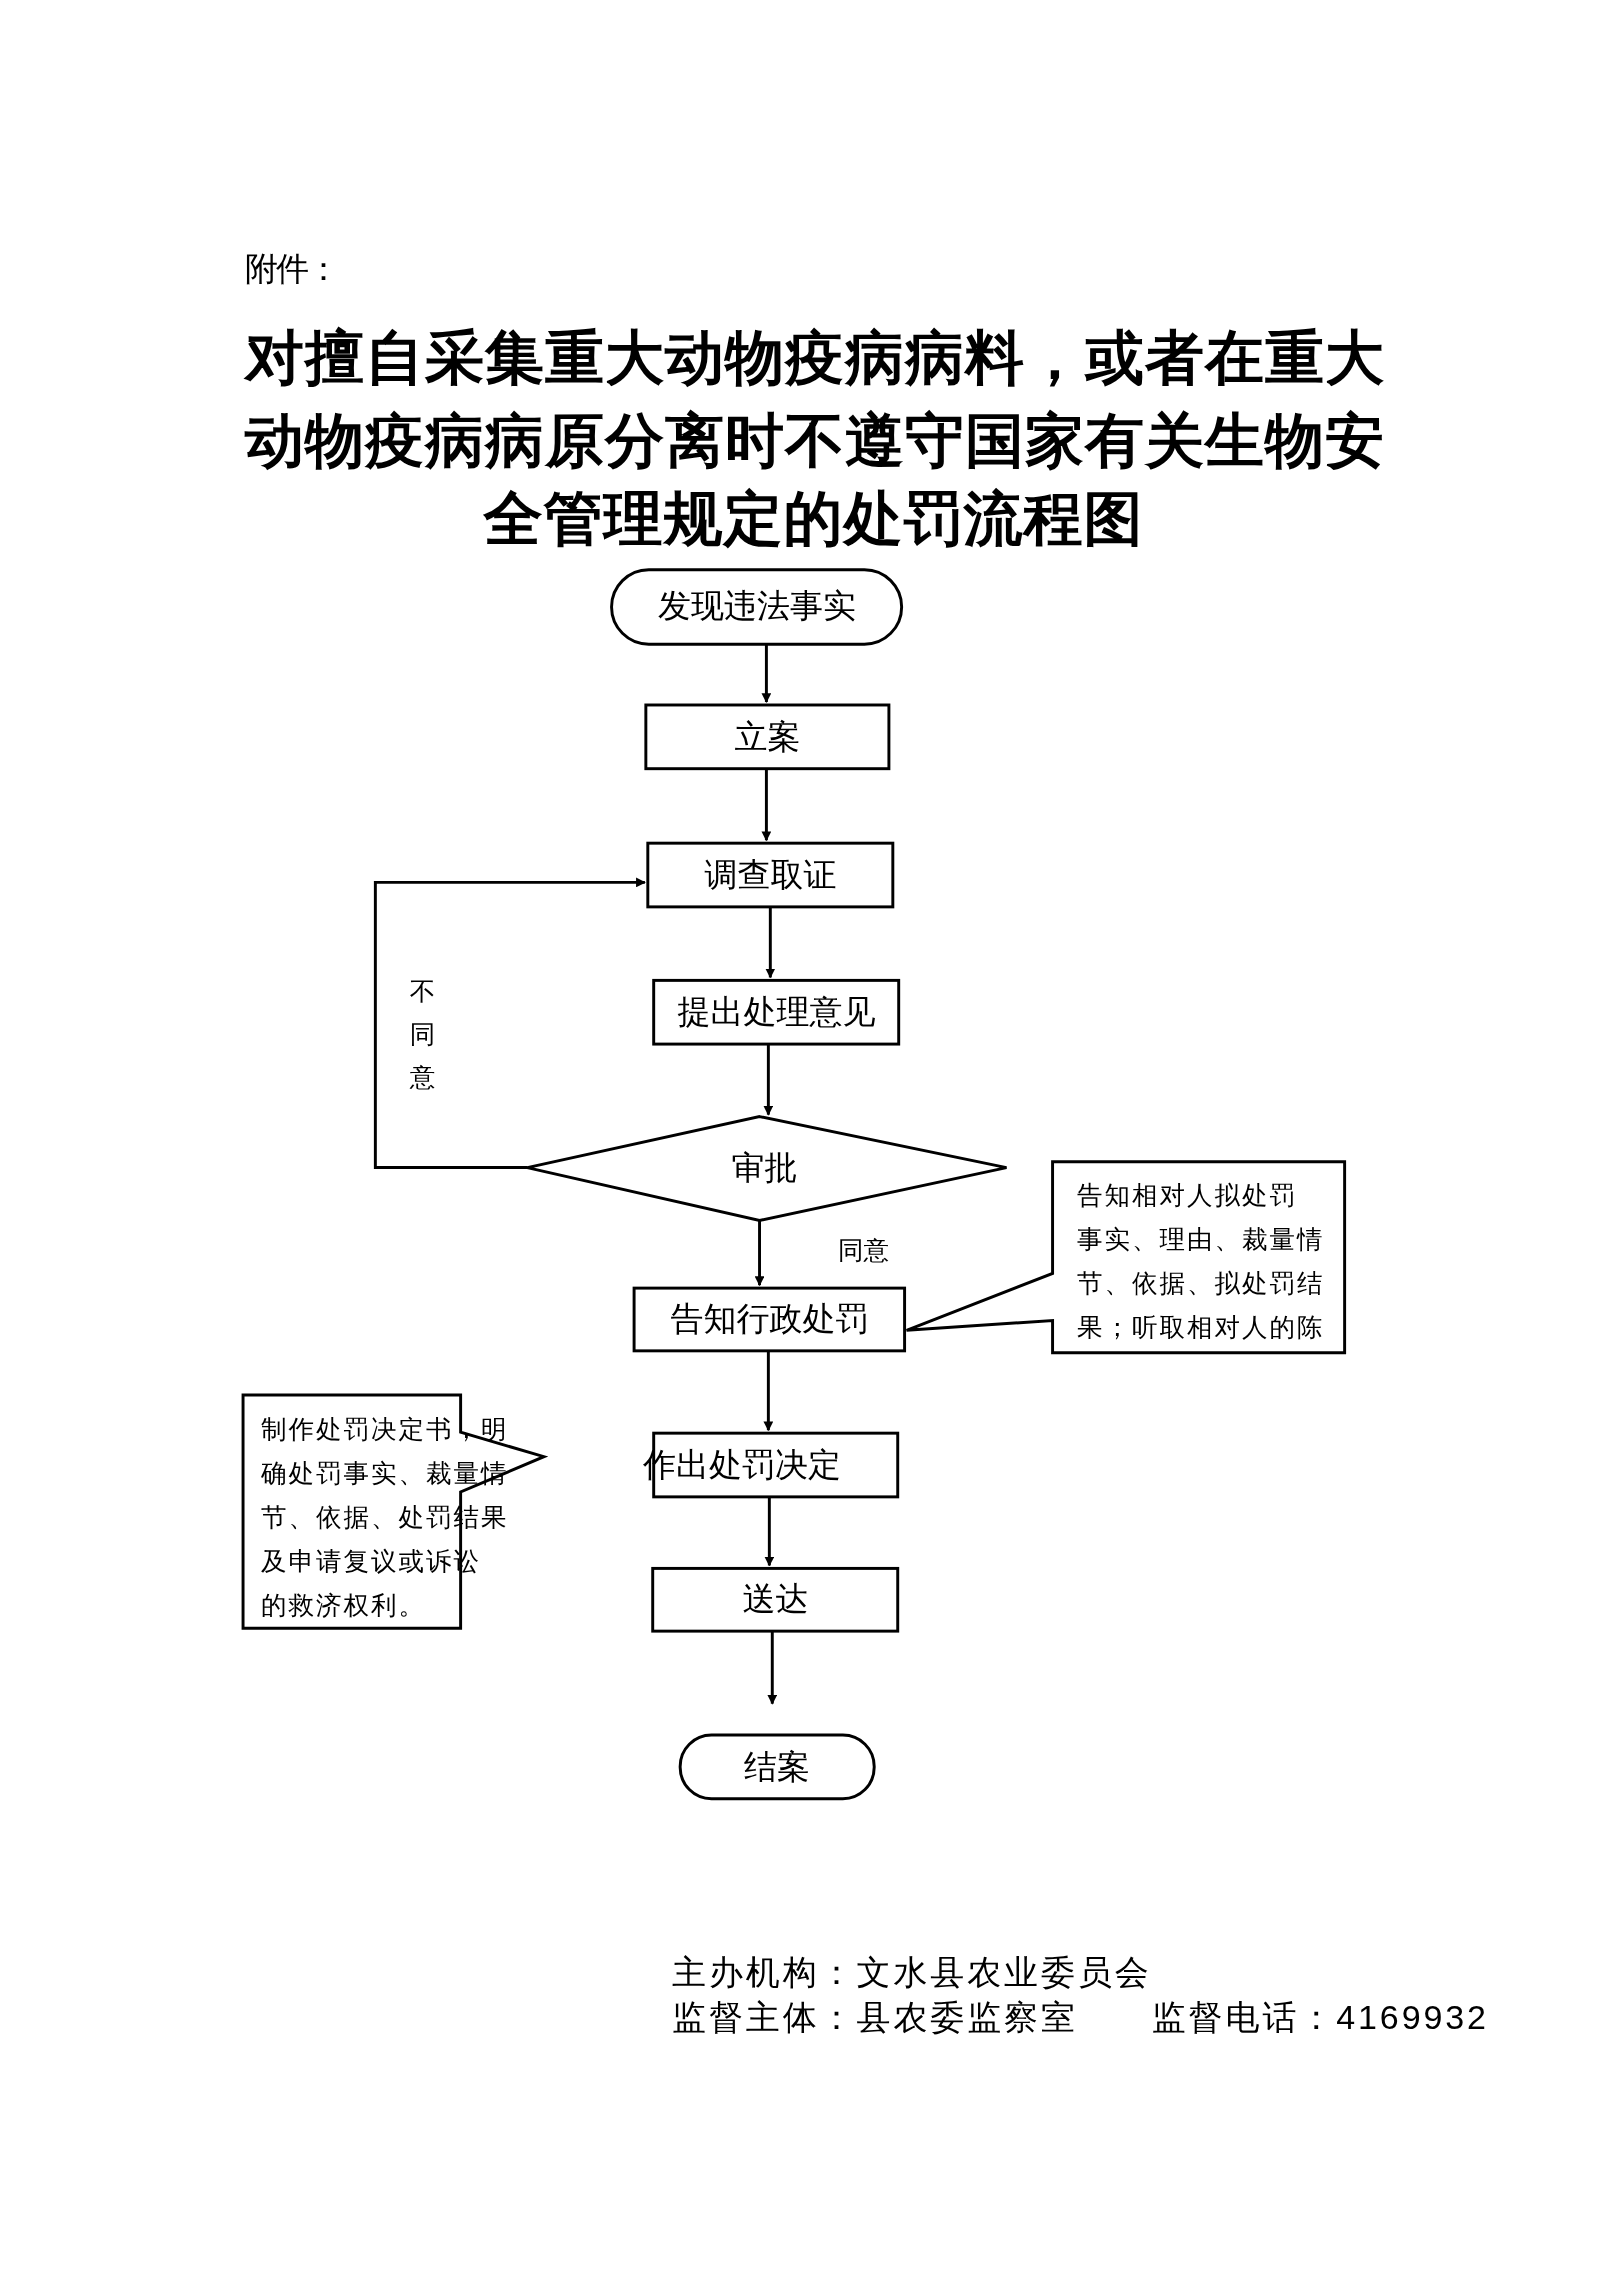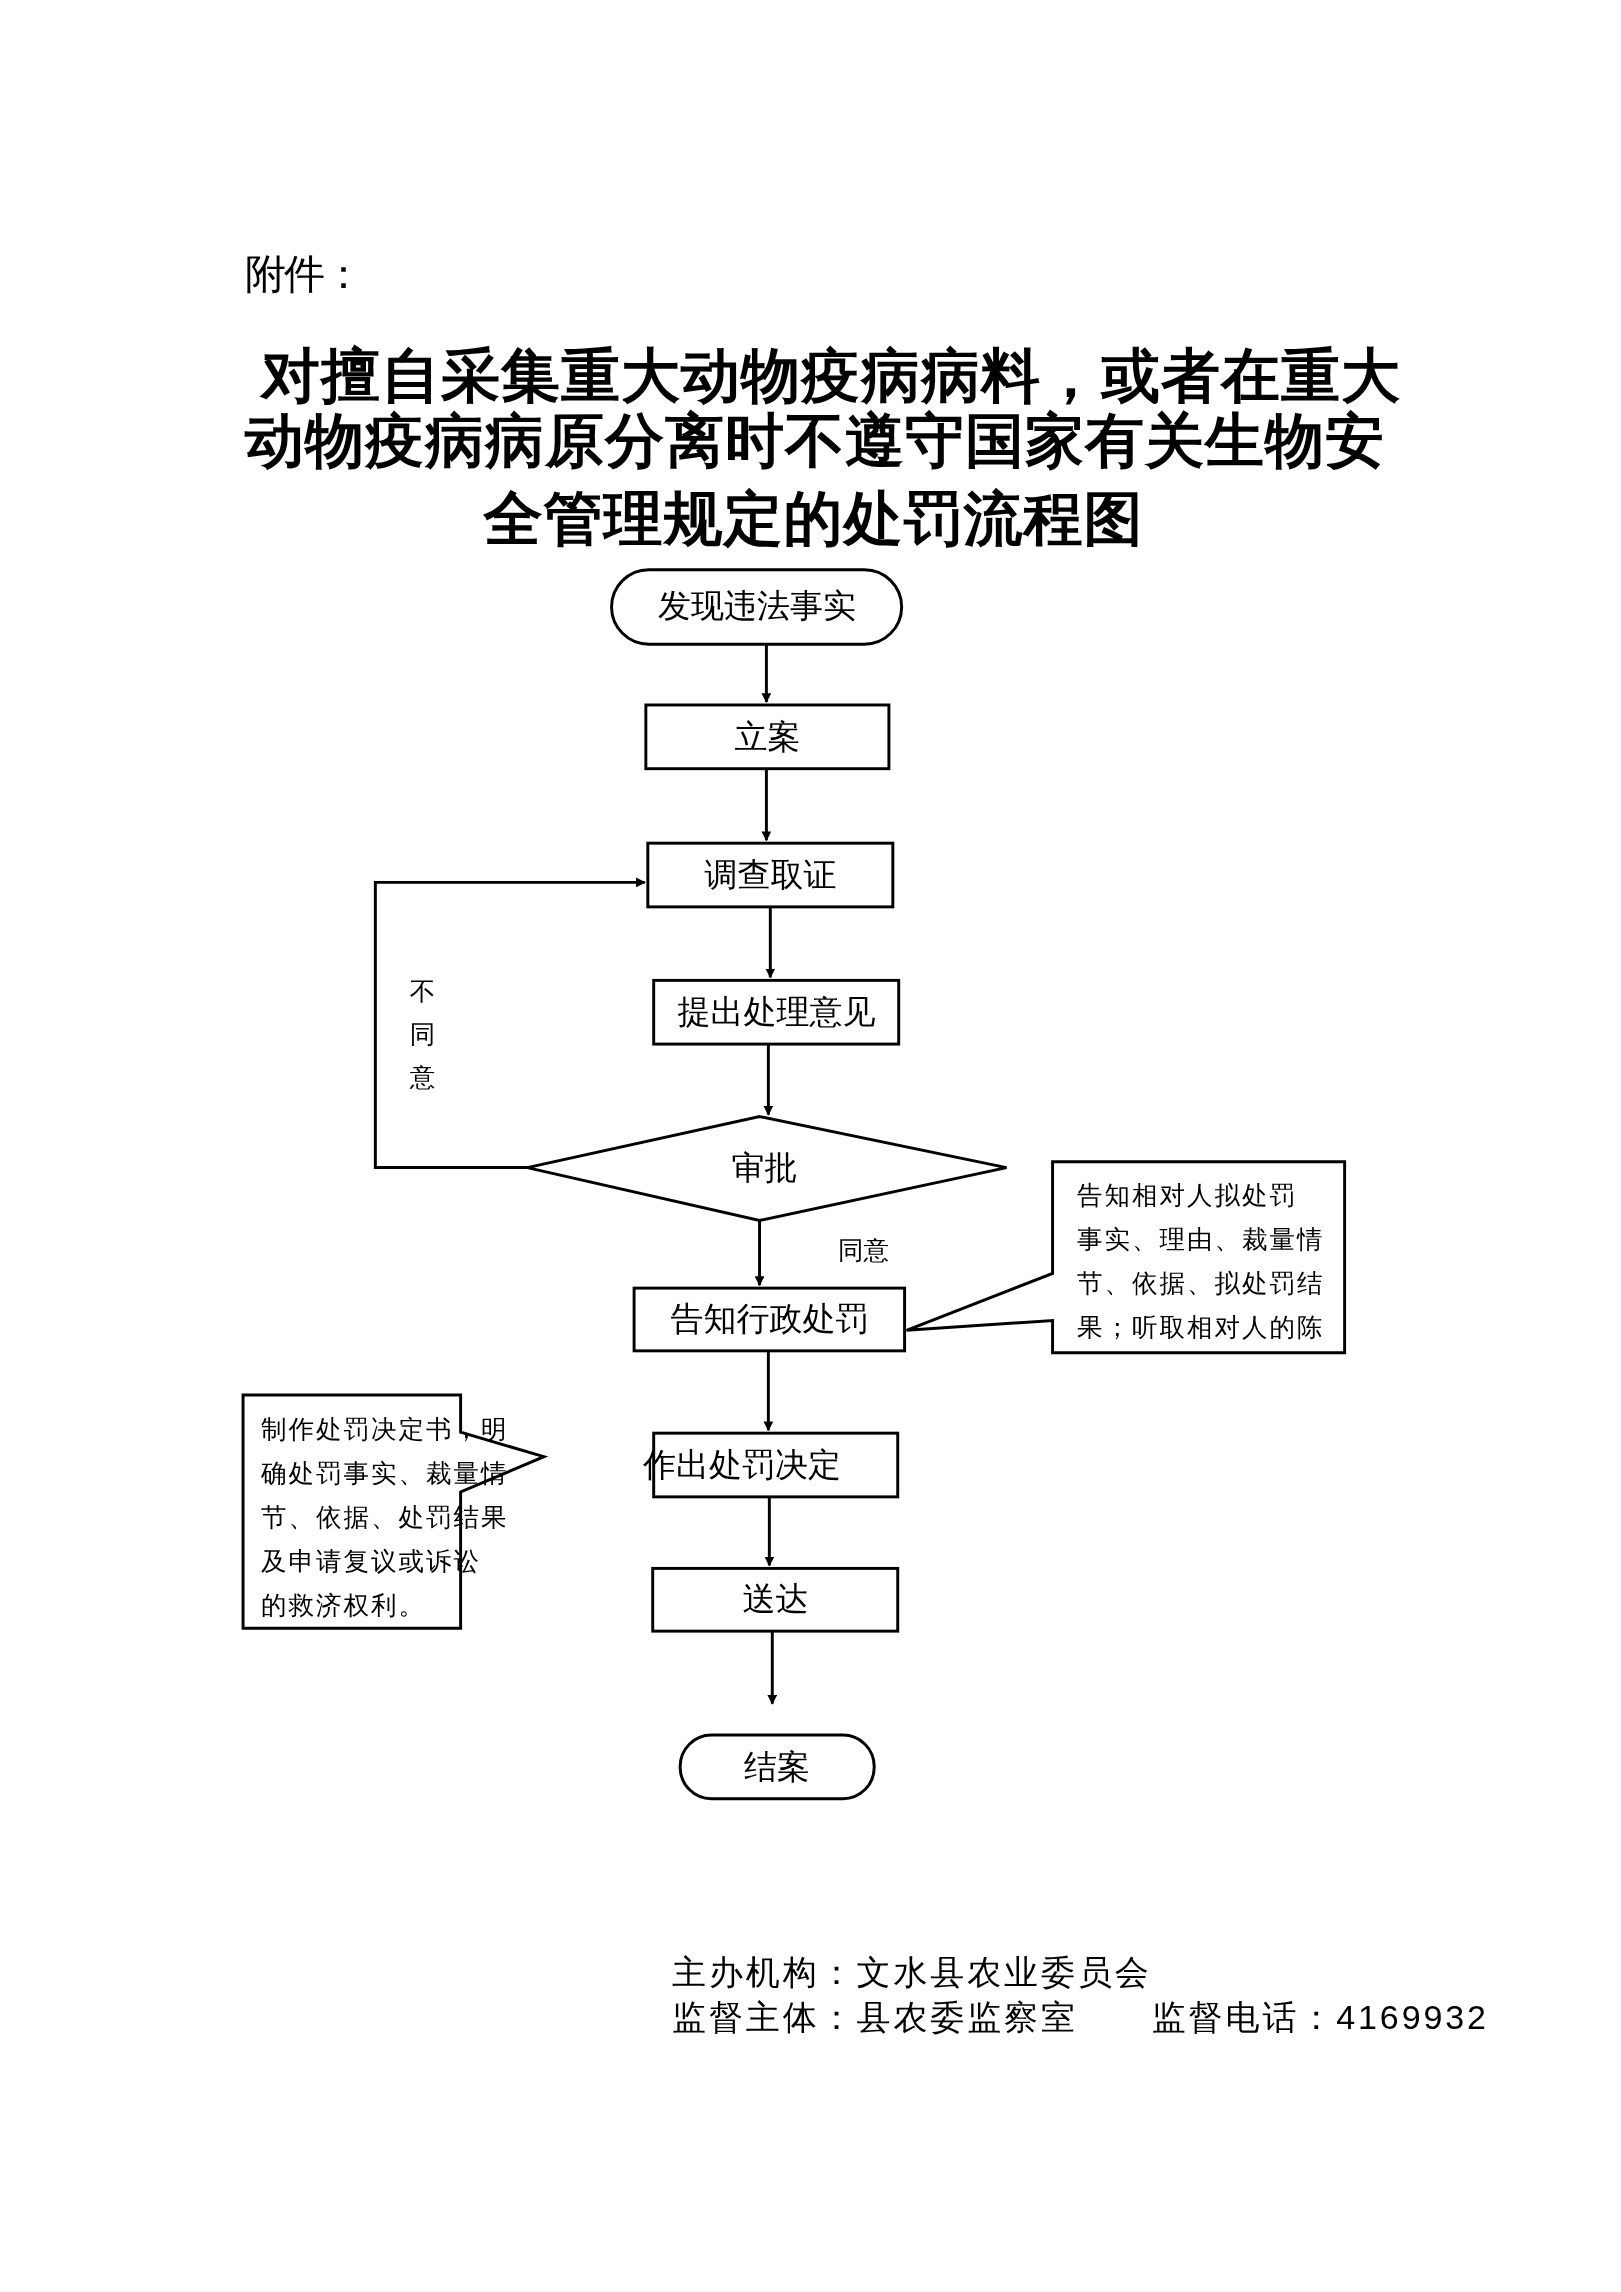--- a/index.html
+++ b/index.html
@@ -1,22 +1,22 @@
 <!DOCTYPE html>
 <html><head>
 <meta charset="utf-8">
 <style>
   html, body { margin:0; padding:0; background:#ffffff; }
   body { width:1621px; height:2293px; position:relative; overflow:hidden;
          font-family:"DejaVu Sans", sans-serif; color:#000; }
   .abs { position:absolute; }
-  #attach { left:245px; top:247px; font-size:41px; letter-spacing:-2px;font-family:Liberation Serif, serif; }
+  #attach { left:245px; top:247px; font-size:33px; letter-spacing:-2px;font-family:Liberation Serif, serif; }
   .title-line { position:absolute; left:245px; width:1137px; text-align:center;
                 font-size:59px; font-weight:bold; white-space:nowrap; letter-spacing:1px; }
-  #t1 { top:337px;margin-left:16px; } #t2 { top:402px; } #t3 { top:480px; }
+  #t1 { top:319px; } #t2 { top:402px; } #t3 { top:480px; }
   svg#flow { position:absolute; left:0; top:0; }
   .node-text { position:absolute; display:flex; align-items:center; justify-content:center;
                font-family:"DejaVu Serif", serif; font-size:33px; white-space:nowrap; }
   .label { position:absolute; font-family:"DejaVu Serif", serif; font-size:25.5px; }
   .vert { width:29px; line-height:43px; text-align:center; }
   .callout-text { position:absolute; font-family:"DejaVu Serif", serif; font-size:25.5px;
                   line-height:44px; letter-spacing:2px; white-space:nowrap; }
   .footer-line { position:absolute; left:672px; font-family:Liberation Sans, sans-serif;
                  font-size:34px; letter-spacing:2.9px; white-space:pre; }
 </style>

